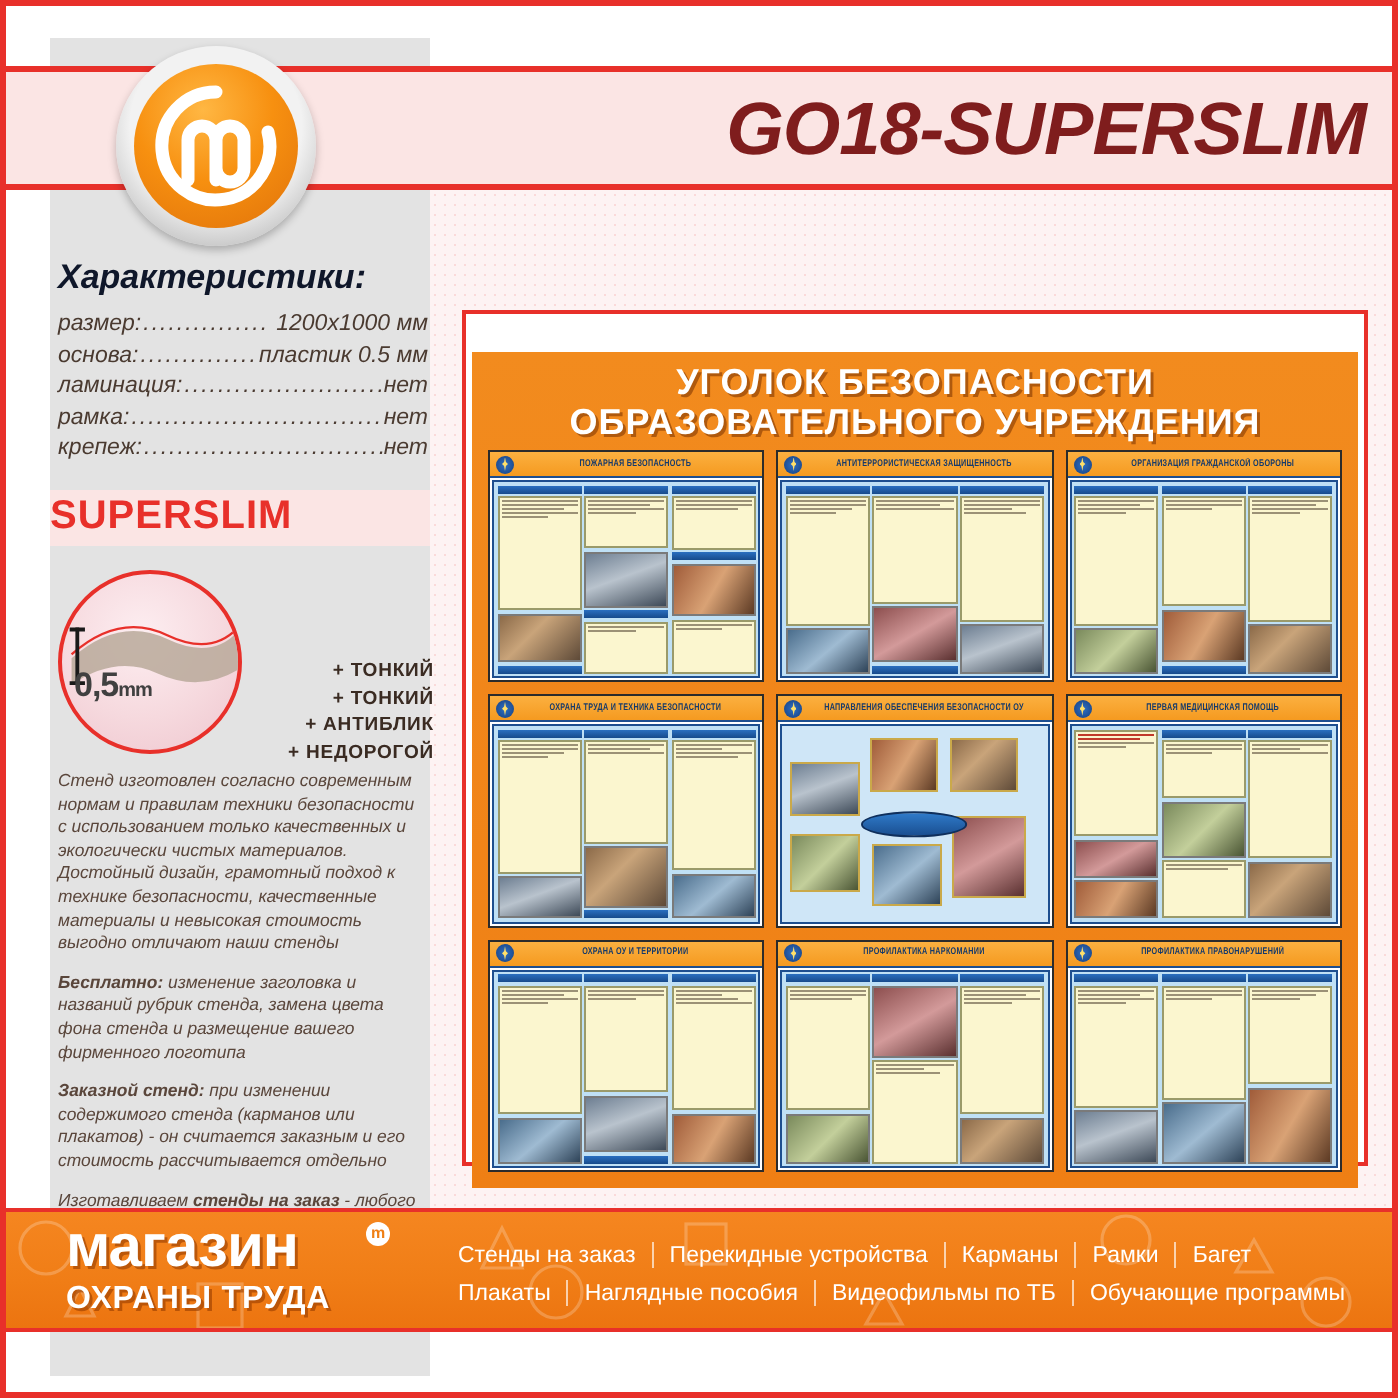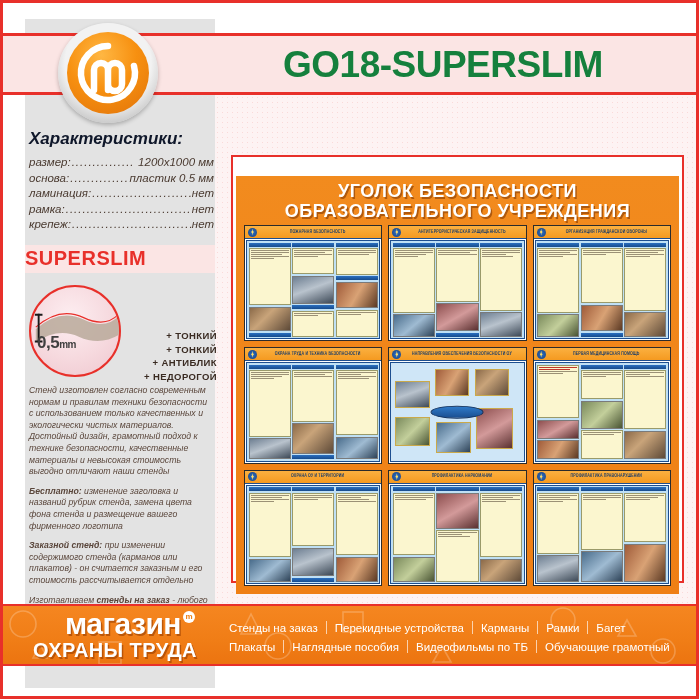--- a/index.html
+++ b/index.html
@@ -24,27 +24,28 @@
     background: #fbe5e4;
     border-top: 3px solid #e8302a;
     border-bottom: 3px solid #e8302a;
     z-index: 3;
   }
   .header-title {
     position: absolute;
     left: 280px; top: 36px;
     width: 400px; height: 52px;
     line-height: 52px;
-    text-align: left;
+    text-align: right;
     font-size: 37px;
     font-weight: bold;
     letter-spacing: -0.5px;
-    color: #15803d;
+    color: #7f1d1d;
     z-index: 6;
     font-family: "Liberation Sans", sans-serif;
+    font-style: italic;
   }
 
   
   .logo-wrap {
     position: absolute;
     left: 55px; top: 20px;
     width: 100px; height: 100px;
     z-index: 7;
   }
   .logo-outer {
@@ -337,24 +338,23 @@
     position: absolute;
     left: 20px; top: 3px;
     width: 190px; height: 56px;
     z-index: 3;
   }
   .shop-l1 {
     font-size: 30px; font-weight: bold; color: #ffffff;
     letter-spacing: -.5px; line-height: 30px;
     text-shadow: 1.5px 1.5px 0 rgba(150,60,0,.6);
     padding-left: 10px;
-    text-align: center;
   }
   .shop-l2 {
-    font-size: 20px; font-weight: bold; color: #ffffff;
+    font-size: 16px; font-weight: bold; color: #ffffff;
     letter-spacing: .4px; line-height: 22px;
     text-shadow: 1.5px 1.5px 0 rgba(150,60,0,.6);
     padding-left: 10px;
   }
   .reg {
     position: absolute;
     right: 18px; top: 2px;
     width: 12px; height: 12px;
     border-radius: 50%;
     background: #ffffff;
@@ -876,18 +876,18 @@
         <span class="menu-sep"></span>
         <span class="menu-item">Багет</span>
       </div>
       <div class="menu-row">
         <span class="menu-item">Плакаты</span>
         <span class="menu-sep"></span>
         <span class="menu-item">Наглядные пособия</span>
         <span class="menu-sep"></span>
         <span class="menu-item">Видеофильмы по ТБ</span>
         <span class="menu-sep"></span>
-        <span class="menu-item">Обучающие грамотный</span>
+        <span class="menu-item">Обучающие программы</span>
       </div>
     </div>
   </div>
 
 </div>
 
 </body></html>

